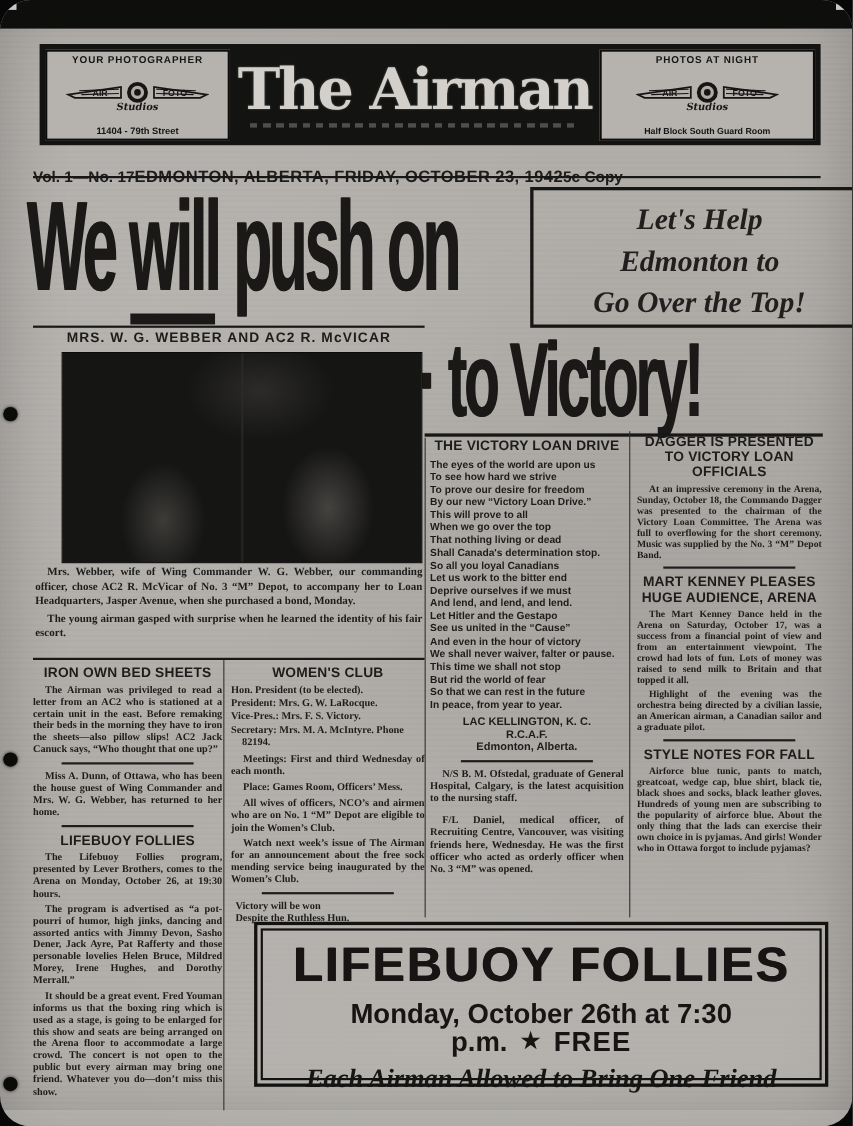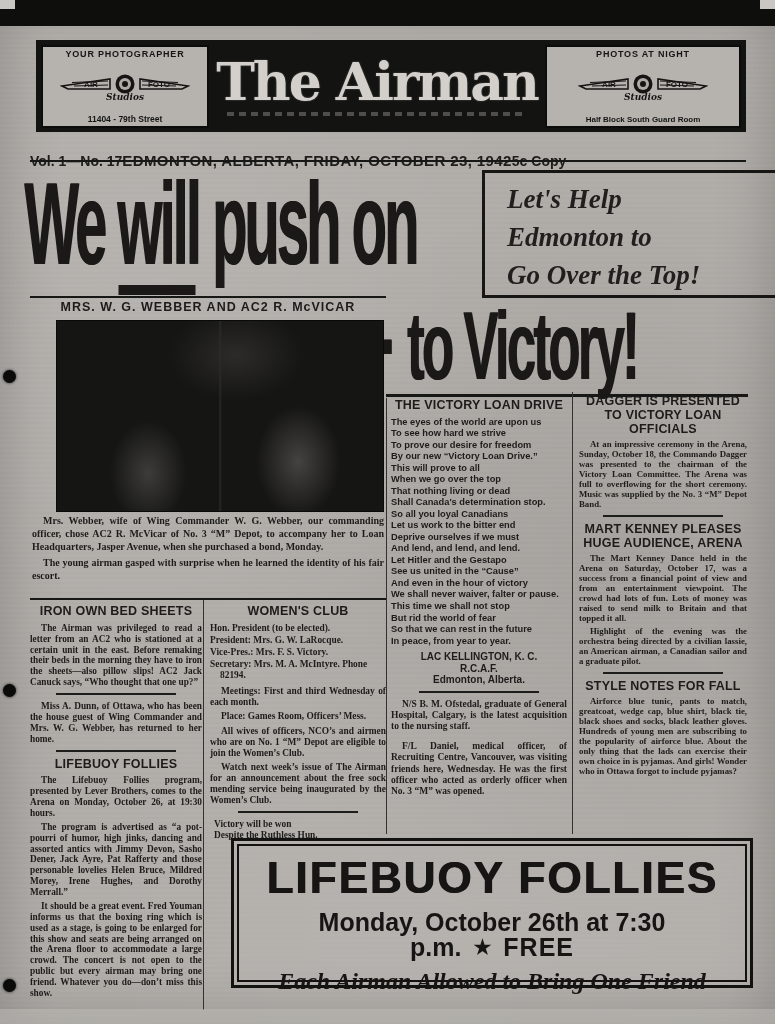--- a/index.html
+++ b/index.html
@@ -5,21 +5,21 @@
   html,body{margin:0;padding:0;background:#070707;}
   #paper{
     position:relative;width:775px;height:1024px;overflow:hidden;
     background:#b1aeaa;
     background-image:
       radial-gradient(circle at 18% 28%, rgba(255,255,255,.07), transparent 42%),
       radial-gradient(circle at 78% 55%, rgba(0,0,0,.06), transparent 46%),
       radial-gradient(circle at 50% 90%, rgba(255,255,255,.05), transparent 40%),
       repeating-linear-gradient(0deg, rgba(0,0,0,.015) 0 2px, transparent 2px 5px);
     box-shadow:inset 0 0 60px rgba(0,0,0,.22);
-    font-family:"Liberation Serif", serif;color:#1d1c1a;
+    font-family:"Liberation Serif", serif;color:#1d1c1a;border-radius:28px;
   }
   .abs{position:absolute;}
   .top-strip{left:0;top:0;width:775px;height:26px;background:#0e0e0d;}
   .corner{top:0;width:15px;height:9px;background:#c9c7c3;}
   .hole{left:3px;width:13px;height:13px;border-radius:50%;background:#0b0b0a;box-shadow:0 0 3px rgba(0,0,0,.8);}
 
   
   .band{left:36px;top:40px;width:710px;height:92px;background:#131312;display:flex;align-items:center;}
   .ad-box{background:#b6b3af;border:2px solid #0c0c0c;height:74px;margin:0 0 0 5px;padding:3px 4px 2px;
     text-align:center;flex:0 0 auto;display:flex;flex-direction:column;justify-content:space-between;}
@@ -40,21 +40,21 @@
   
   .headline1{left:24px;top:166px;font:700 116px/1 "Liberation Sans",sans-serif;letter-spacing:-6px;
     color:#1a1917;transform:scaleX(.5);transform-origin:0 0;white-space:nowrap;text-shadow:1.5px 0 0 currentColor;}
   .uline{position:relative;display:inline-block;}
   .uline::after{content:"";position:absolute;left:3px;right:6px;bottom:-13px;height:10px;background:#1a1917;}
   .headline2{left:380px;top:298px;font:700 96px/1 "Liberation Sans",sans-serif;letter-spacing:-5px;
     color:#1a1917;transform:scaleX(.55);transform-origin:0 0;white-space:nowrap;text-shadow:1.5px 0 0 currentColor;}
 
   
   .slogan{left:482px;top:170px;width:258px;height:114px;border:3px solid #161615;padding:8px 10px 0 22px;}
-  .slogan .slogan-line{font:700 27px/1.4 "Liberation Serif",serif;font-style:italic;color:#201f1d;}
+  .slogan .slogan-line{font:700 27px/1.4 "Liberation Serif",serif;font-style:italic;color:#201f1d;text-align:center;}
 
   
   .cap-title{left:30px;top:300px;width:356px;text-align:center;font:700 12.5px/1.2 "Liberation Sans",sans-serif;letter-spacing:1px;}
   .photo{left:56px;top:320px;width:326px;height:190px;border:1px solid #0a0a0a;
     background:
       radial-gradient(ellipse 55px 75px at 28% 80%, #3d3c39, transparent 70%),
       radial-gradient(ellipse 60px 80px at 74% 74%, #454340, transparent 70%),
       radial-gradient(ellipse 90px 60px at 55% 18%, #2c2b29, transparent 75%),
       linear-gradient(90deg, #151514 49.6%, #2b2a28 50%, #151514 50.6%),
       linear-gradient(#141413, #1c1b1a);}

